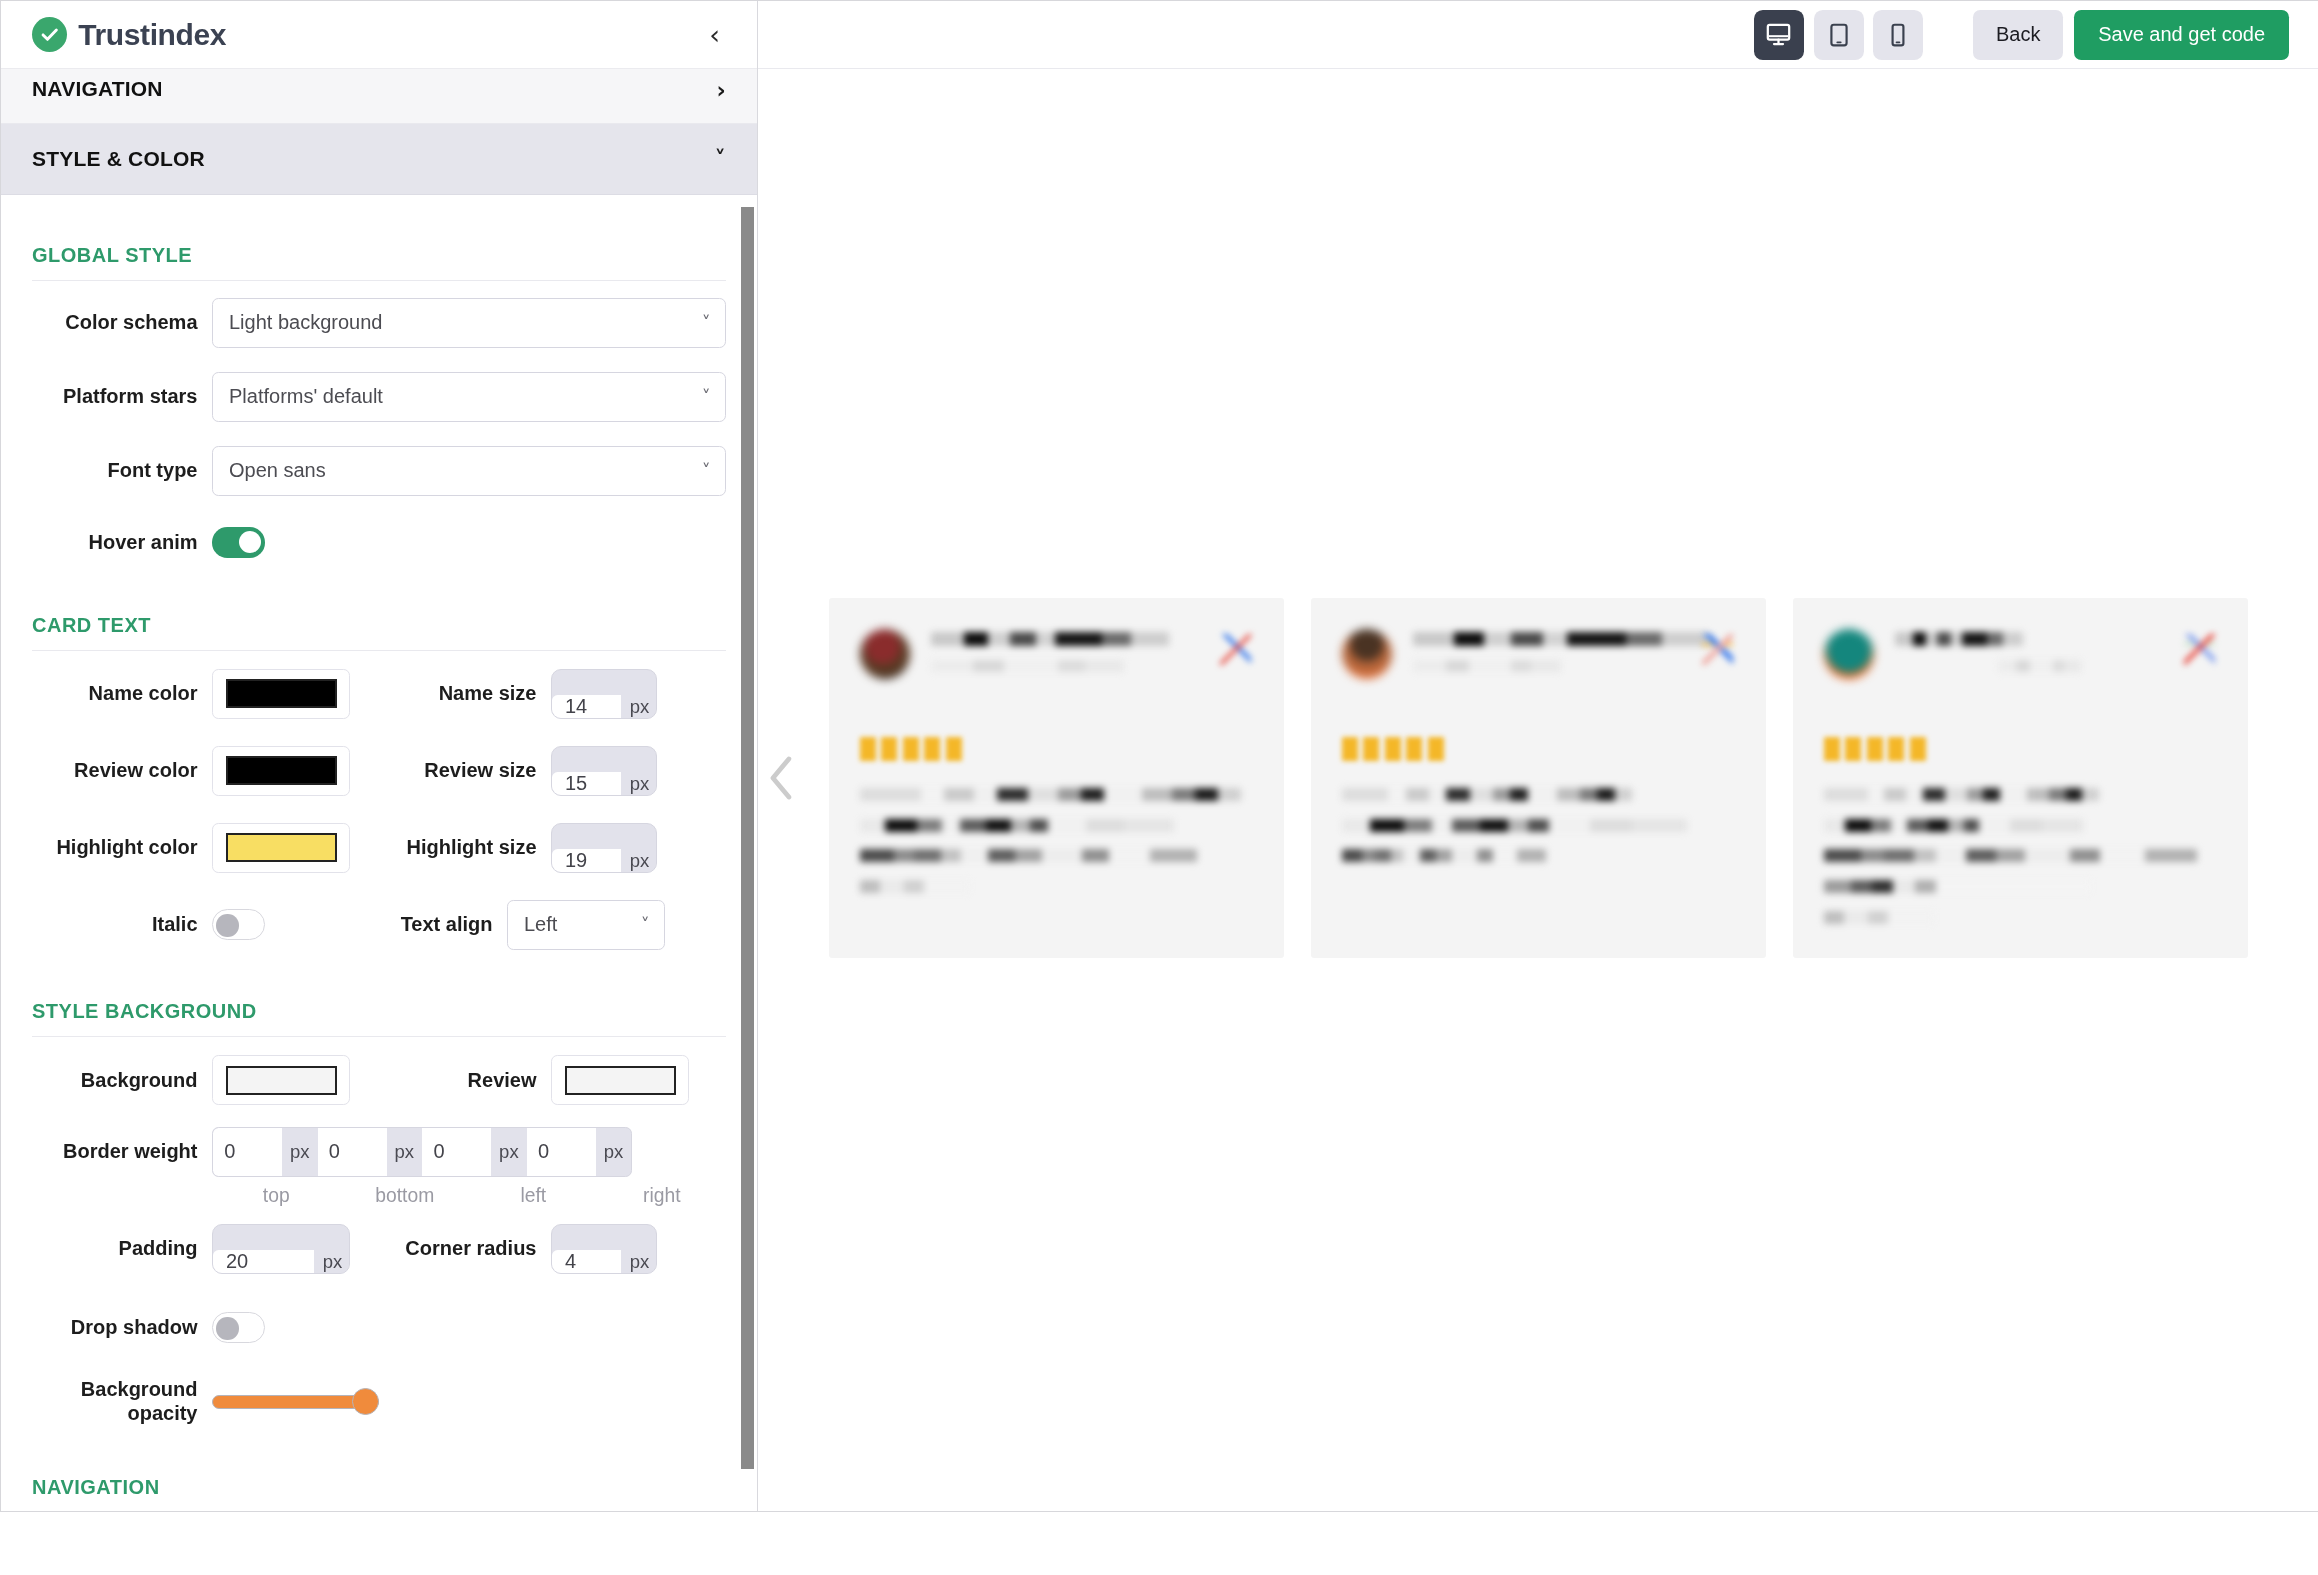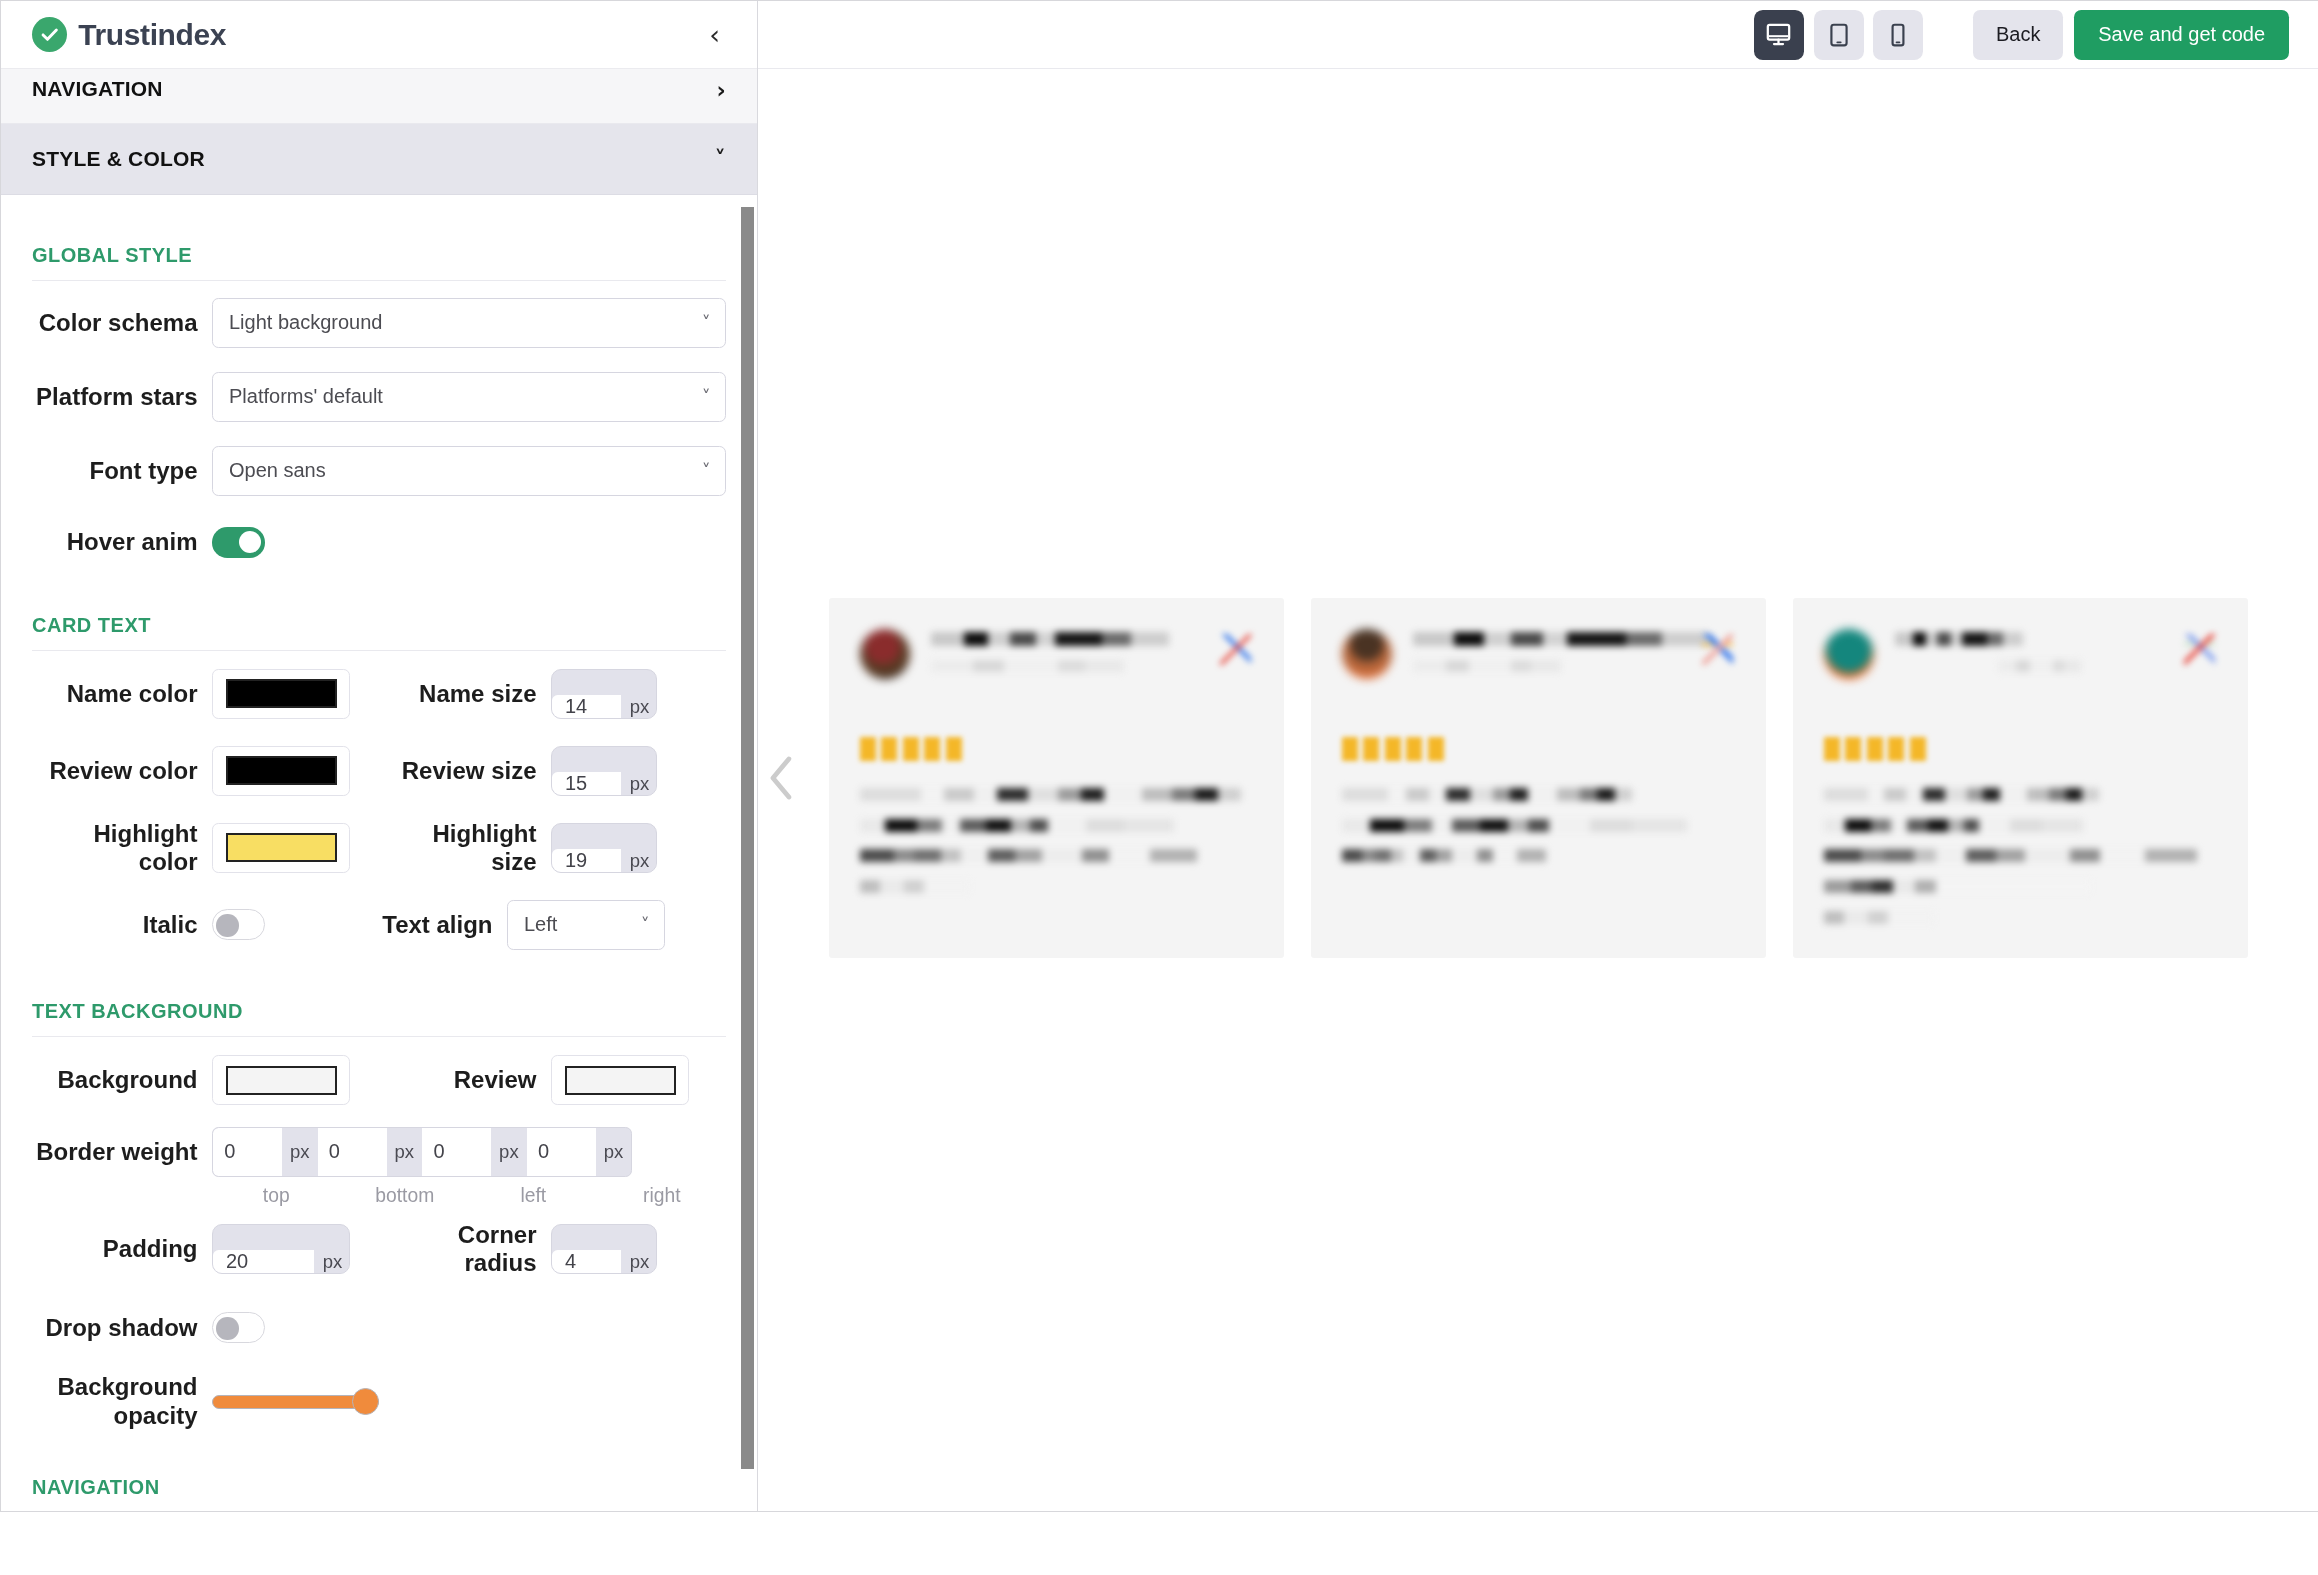--- a/index.html
+++ b/index.html
@@ -83,21 +83,21 @@
     padding-top: 37px;
     padding-bottom: 13px;
   }
   .group-rule { height: 0.8px; background: #e9e9ee; margin-bottom: 4.8px; }
 
   .row {
     display: flex; align-items: center;
     min-height: 74px;
   }
   .lbl {
-    font-size: 24px; font-weight: 700; color: #1d1d1d;
+    font-size: 20px; font-weight: 700; color: #1d1d1d;
     text-align: right;
     padding-right: 14.5px;
   }
   .lbl.w-left { width: 180px; }
   .lbl.w-mid  { width: 166px; }
 
   
   .select {
     position: relative;
     flex: 1;
@@ -423,21 +423,21 @@
         <div class="toggle off">
             <span class="knob"></span>
           </div>
         <div class="lbl w-mid" style="margin-left:76px">Text align</div>
         <div class="select small">
           <span>Left</span>
           <span class="caret">˅</span>
         </div>
       </div>
 
-      <div class="group-title">TEXT BACKGROUND</div>
+      <div class="group-title">STYLE BACKGROUND</div>
       <div class="group-rule"></div>
 
       <div class="row" style="min-height:77px">
         <div class="lbl w-left">Background</div>
         <div class="swatch-wrap">
           <span class="swatch" style="background:#F4F4F4"></span>
         </div>
         <div class="lbl w-mid" style="margin-left:35px">Review</div>
         <div class="swatch-wrap">
           <span class="swatch" style="background:#F4F4F4"></span>

